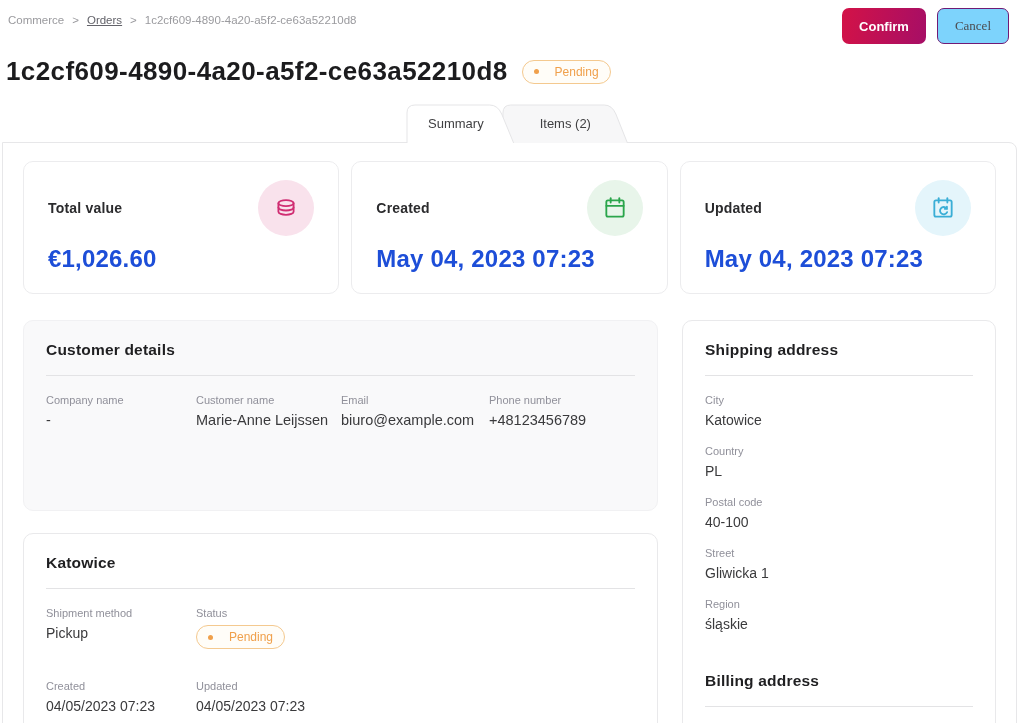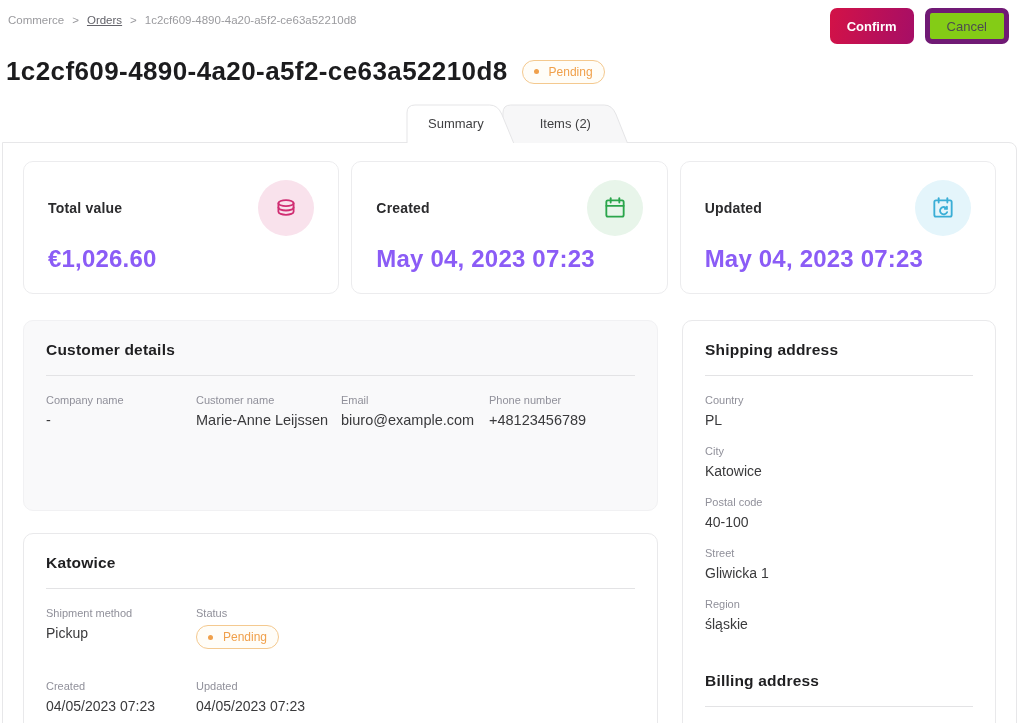--- a/index.html
+++ b/index.html
@@ -12,27 +12,27 @@
   }
 
   
   .topbar { display:flex; justify-content:space-between; align-items:flex-start; padding:8px 10px 0 8px; }
   .breadcrumb { display:flex; align-items:flex-end; gap:8px; font-size:11.5px; color:#9a9a9e; padding-top:6px; }
   .breadcrumb .crumb-link { color:#63636a; text-decoration:underline; cursor:pointer; }
   .breadcrumb .sep { color:#9a9a9e; }
   .action-btns { display:flex; gap:11px; }
   .btn { height:36px; border-radius:7px; font-size:13px; padding:4px 17px; cursor:pointer; font-family:"Liberation Sans",sans-serif; }
   .btn-confirm { background:linear-gradient(100deg,#d31247 0%,#a60e66 100%); color:#fff; border:none; font-weight:700; }
-  .btn-cancel { background:#84cc16; border:5px solid #701a75; color:#4c4c50; }
+  .btn-cancel { background:#7dd3fc; border:1px solid #701a75; color:#4c4c50;font-family:Liberation Serif, serif; }
 
   
   .title-row { display:flex; align-items:center; gap:14px; padding:12px 6px 0 6px; }
   .page-title { margin:0; font-size:26px; font-weight:700; letter-spacing:0.4px; color:#1c1c1e; }
 
-  .badge { display:inline-flex; align-items:center; gap:10px; border:1px solid #f4c98f; color:#f0a04b;
+  .badge { display:inline-flex; align-items:center; gap:16px; border:1px solid #f4c98f; color:#f0a04b;
            background:#fffdf8; padding:3px 11px; border-radius:999px; font-size:12px; line-height:16px; }
   .badge .dot { width:5px; height:5px; border-radius:50%; background:#f0a04b; flex:0 0 auto; }
 
   
   .tabs { display:flex; align-items:flex-end; padding-left:18px; margin-top:16px; position:relative; z-index:2;justify-content:center; }
   .tab { position:relative; height:40px; margin-bottom:-1px; cursor:pointer; }
   .tab svg { position:absolute; left:0; top:0; width:100%; height:100%; }
   .tab-label { position:relative; z-index:1; display:flex; align-items:center; height:100%;
                font-size:13px; color:#3f3f41; }
   .tab-active { z-index:3; }
@@ -50,21 +50,21 @@
 
   
   .stats-row { display:flex; gap:12px; }
   .stat-card { flex:1; height:133px; border:1px solid #ececee; border-radius:10px; background:#fff; padding:18px 24px; }
   .stat-top { display:flex; justify-content:space-between; align-items:center; }
   .stat-label { font-size:14px; font-weight:700; color:#2b2b2d; letter-spacing:0.2px; }
   .icon-circle { width:56px; height:56px; border-radius:50%; display:flex; align-items:center; justify-content:center; }
   .icon-pink  { background:#f9e2ec; }
   .icon-green { background:#e8f5ea; }
   .icon-cyan  { background:#e4f5fb; }
-  .stat-value { font-size:24px; font-weight:700; color:#8b5cf6; margin-top:9px; letter-spacing:0.2px; }
+  .stat-value { font-size:24px; font-weight:700; color:#1d4ed8; margin-top:9px; letter-spacing:0.2px; }
 
   
   .columns { display:flex; gap:24px; margin-top:26px; align-items:flex-start; }
   .left-col { flex:1; display:flex; flex-direction:column; gap:22px; }
   .right-col { width:314px; flex:0 0 auto; }
 
   .card-gray  { background:#f9f9fa; border:1px solid #f1f1f3; border-radius:10px; padding:20px 22px; }
   .card-white { background:#ffffff; border:1px solid #e9e9eb; border-radius:10px; padding:20px 22px; }
 
   .section-title { font-size:15.5px; font-weight:700; color:#1f1f21; letter-spacing:0.2px; }
@@ -238,28 +238,28 @@
         </div>
       </div>
     </div>
 
     <div class="right-col">
       <div class="card-white addr-card">
         <div class="section-title">Shipping address</div>
         <hr class="divider">
 
         <div class="addr-field">
+          <div class="field-label">City</div>
+          <div class="field-value">Katowice</div>
+        </div>
+        <div class="addr-field">
           <div class="field-label">Country</div>
           <div class="field-value">PL</div>
         </div>
         <div class="addr-field">
-          <div class="field-label">City</div>
-          <div class="field-value">Katowice</div>
-        </div>
-        <div class="addr-field">
           <div class="field-label">Postal code</div>
           <div class="field-value">40-100</div>
         </div>
         <div class="addr-field">
           <div class="field-label">Street</div>
           <div class="field-value">Gliwicka 1</div>
         </div>
         <div class="addr-field">
           <div class="field-label">Region</div>
           <div class="field-value">śląskie</div>

